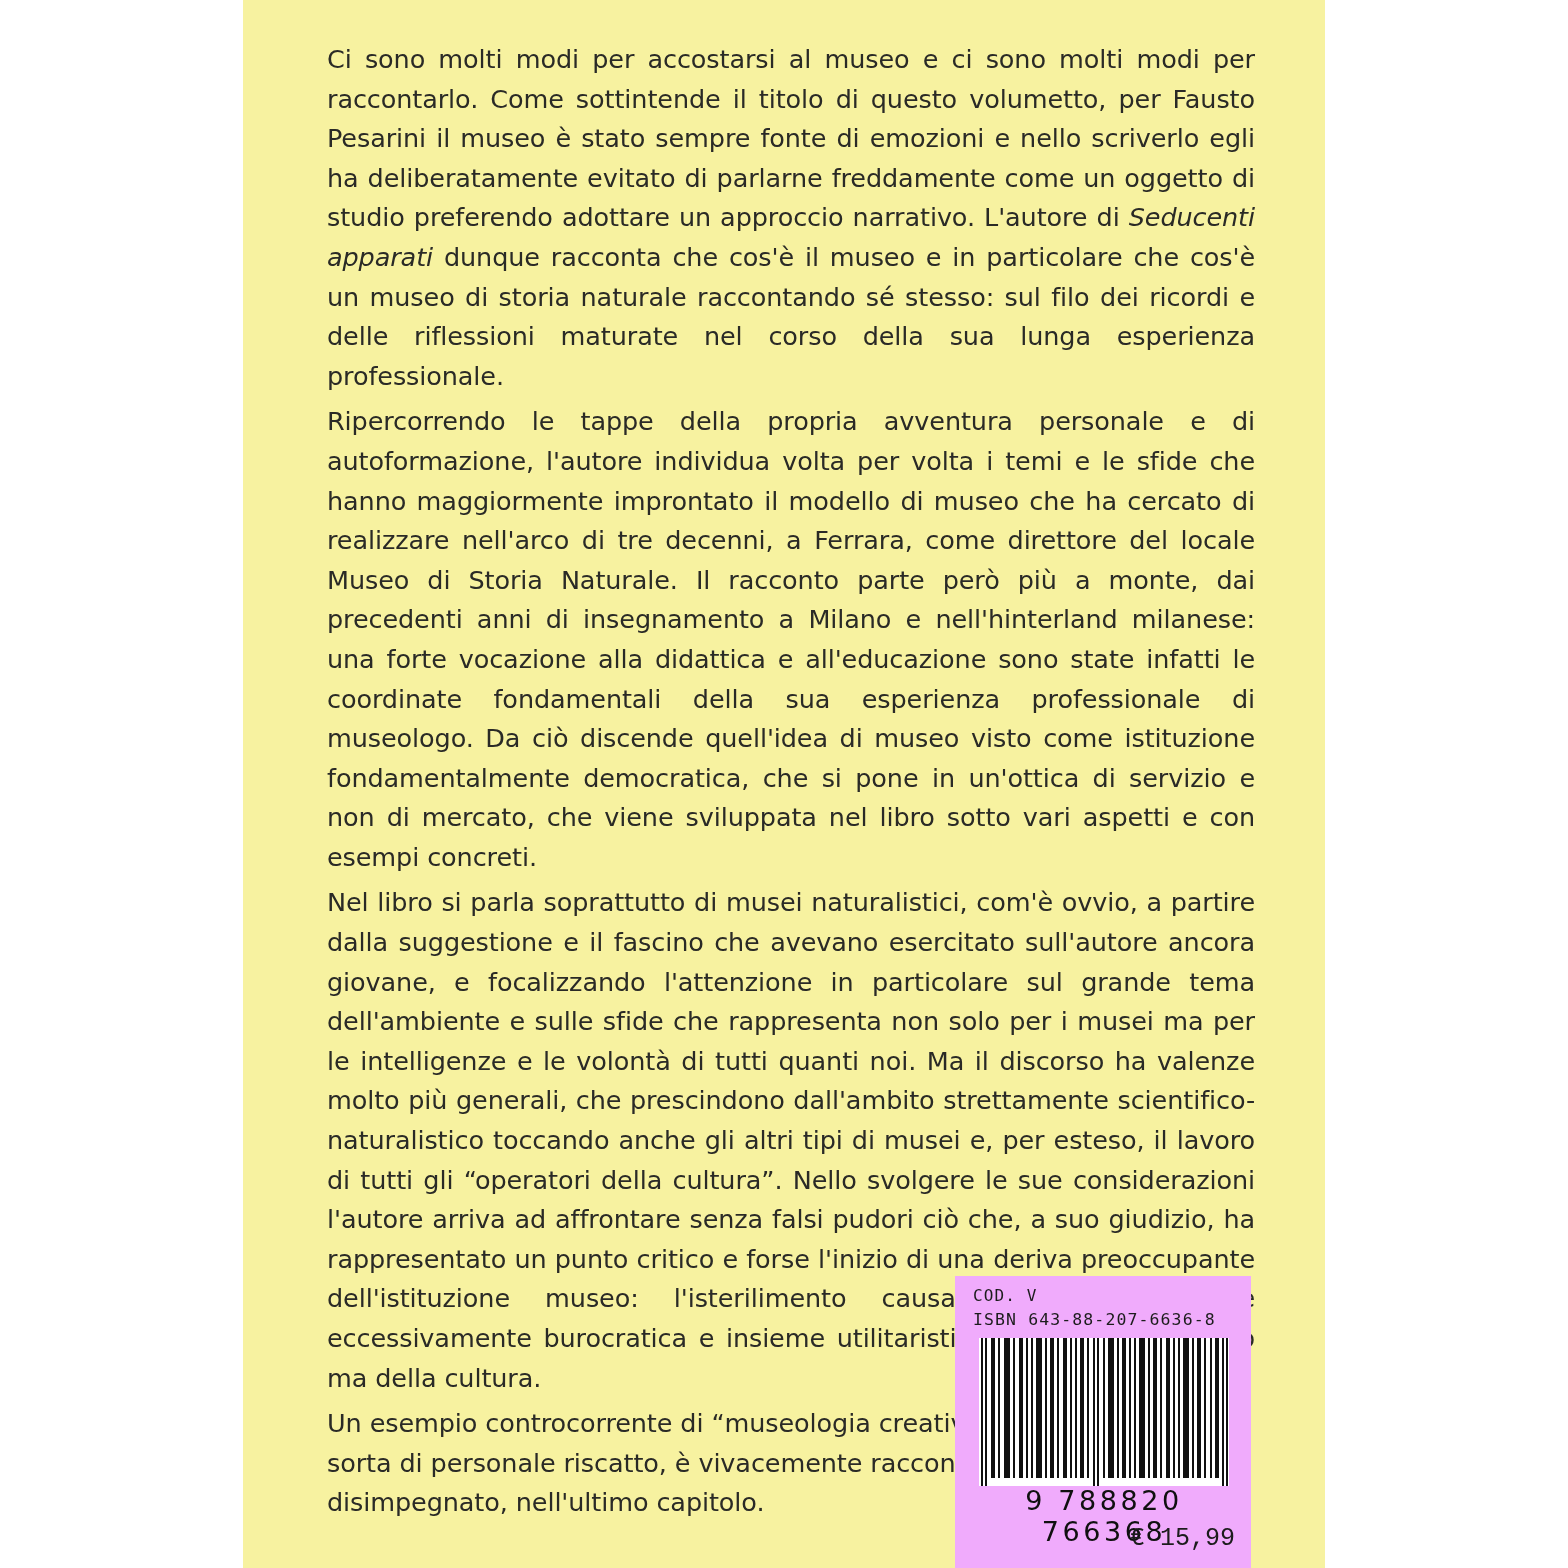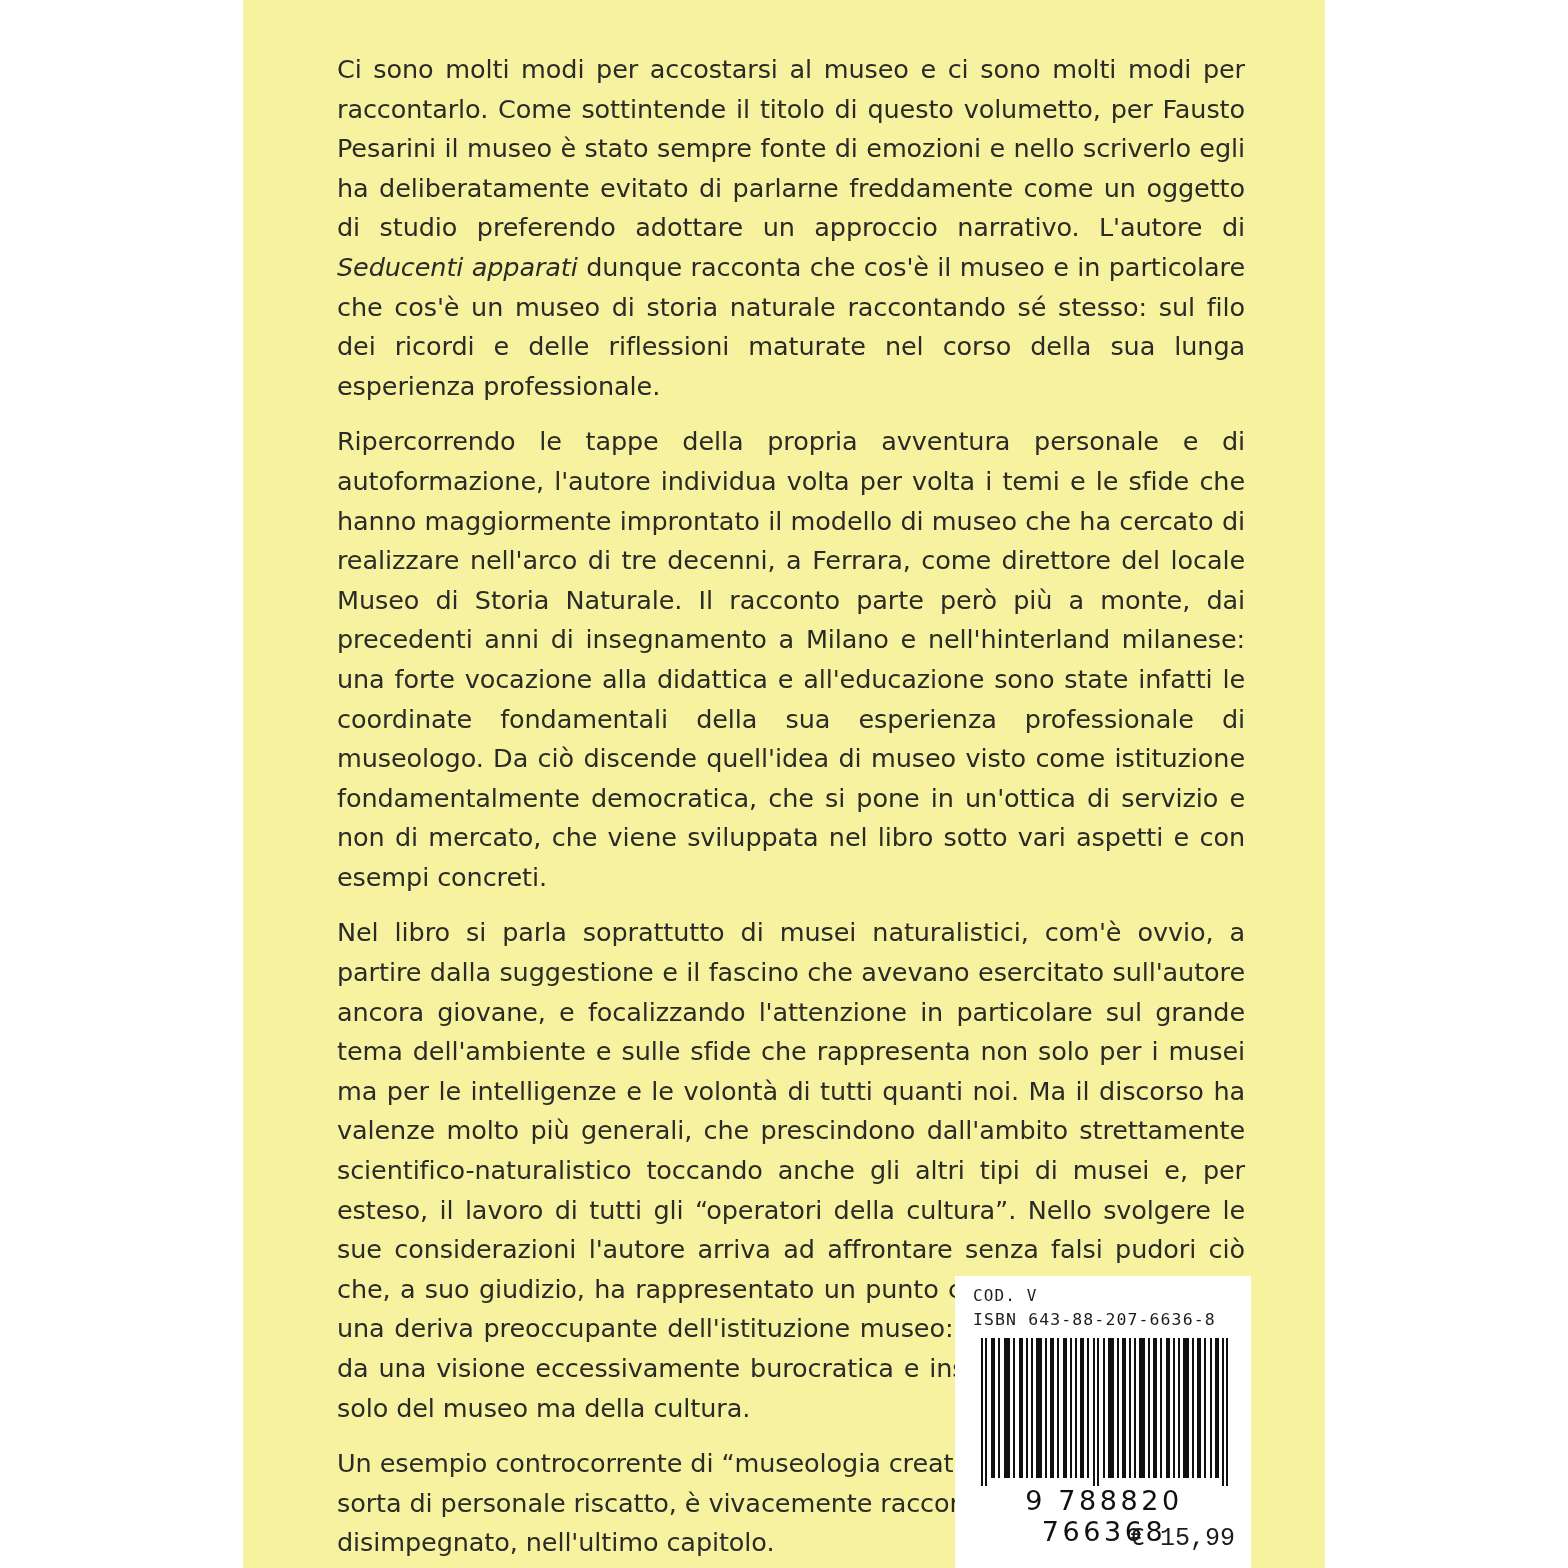--- a/index.html
+++ b/index.html
@@ -28,21 +28,21 @@
     width: 940px;
     color: #2a2a26;
     font-size: 25.5px;
     line-height: 39.6px;
     text-align: justify;
     text-justify: inter-word;
     font-family: "DejaVu Sans", sans-serif;
     letter-spacing: -0.1px;
   }
   #blurb p {
-    margin: 16px;
+    margin: 6px;
     text-align: justify;
   }
   #blurb p:last-child {
     text-align: left;
   }
   .it {
     font-style: italic;
   }
   #cover-credit {
     position: absolute;
@@ -53,21 +53,21 @@
     font-size: 23px;
     line-height: 30px;
     font-family: "DejaVu Sans", sans-serif;
   }
   #isbn-block {
     position: absolute;
     left: 712px;
     top: 1276px;
     width: 296px;
     height: 292px;
-    background: #ffffff;
+    background: #f0abfc;
   }
   #cod-line {
     position: absolute;
     left: 18px;
     top: 10px;
     font-size: 16px;
     letter-spacing: 1.1px;
     color: #1c1c1c;
     font-family: "DejaVu Sans Mono", monospace;
   }

